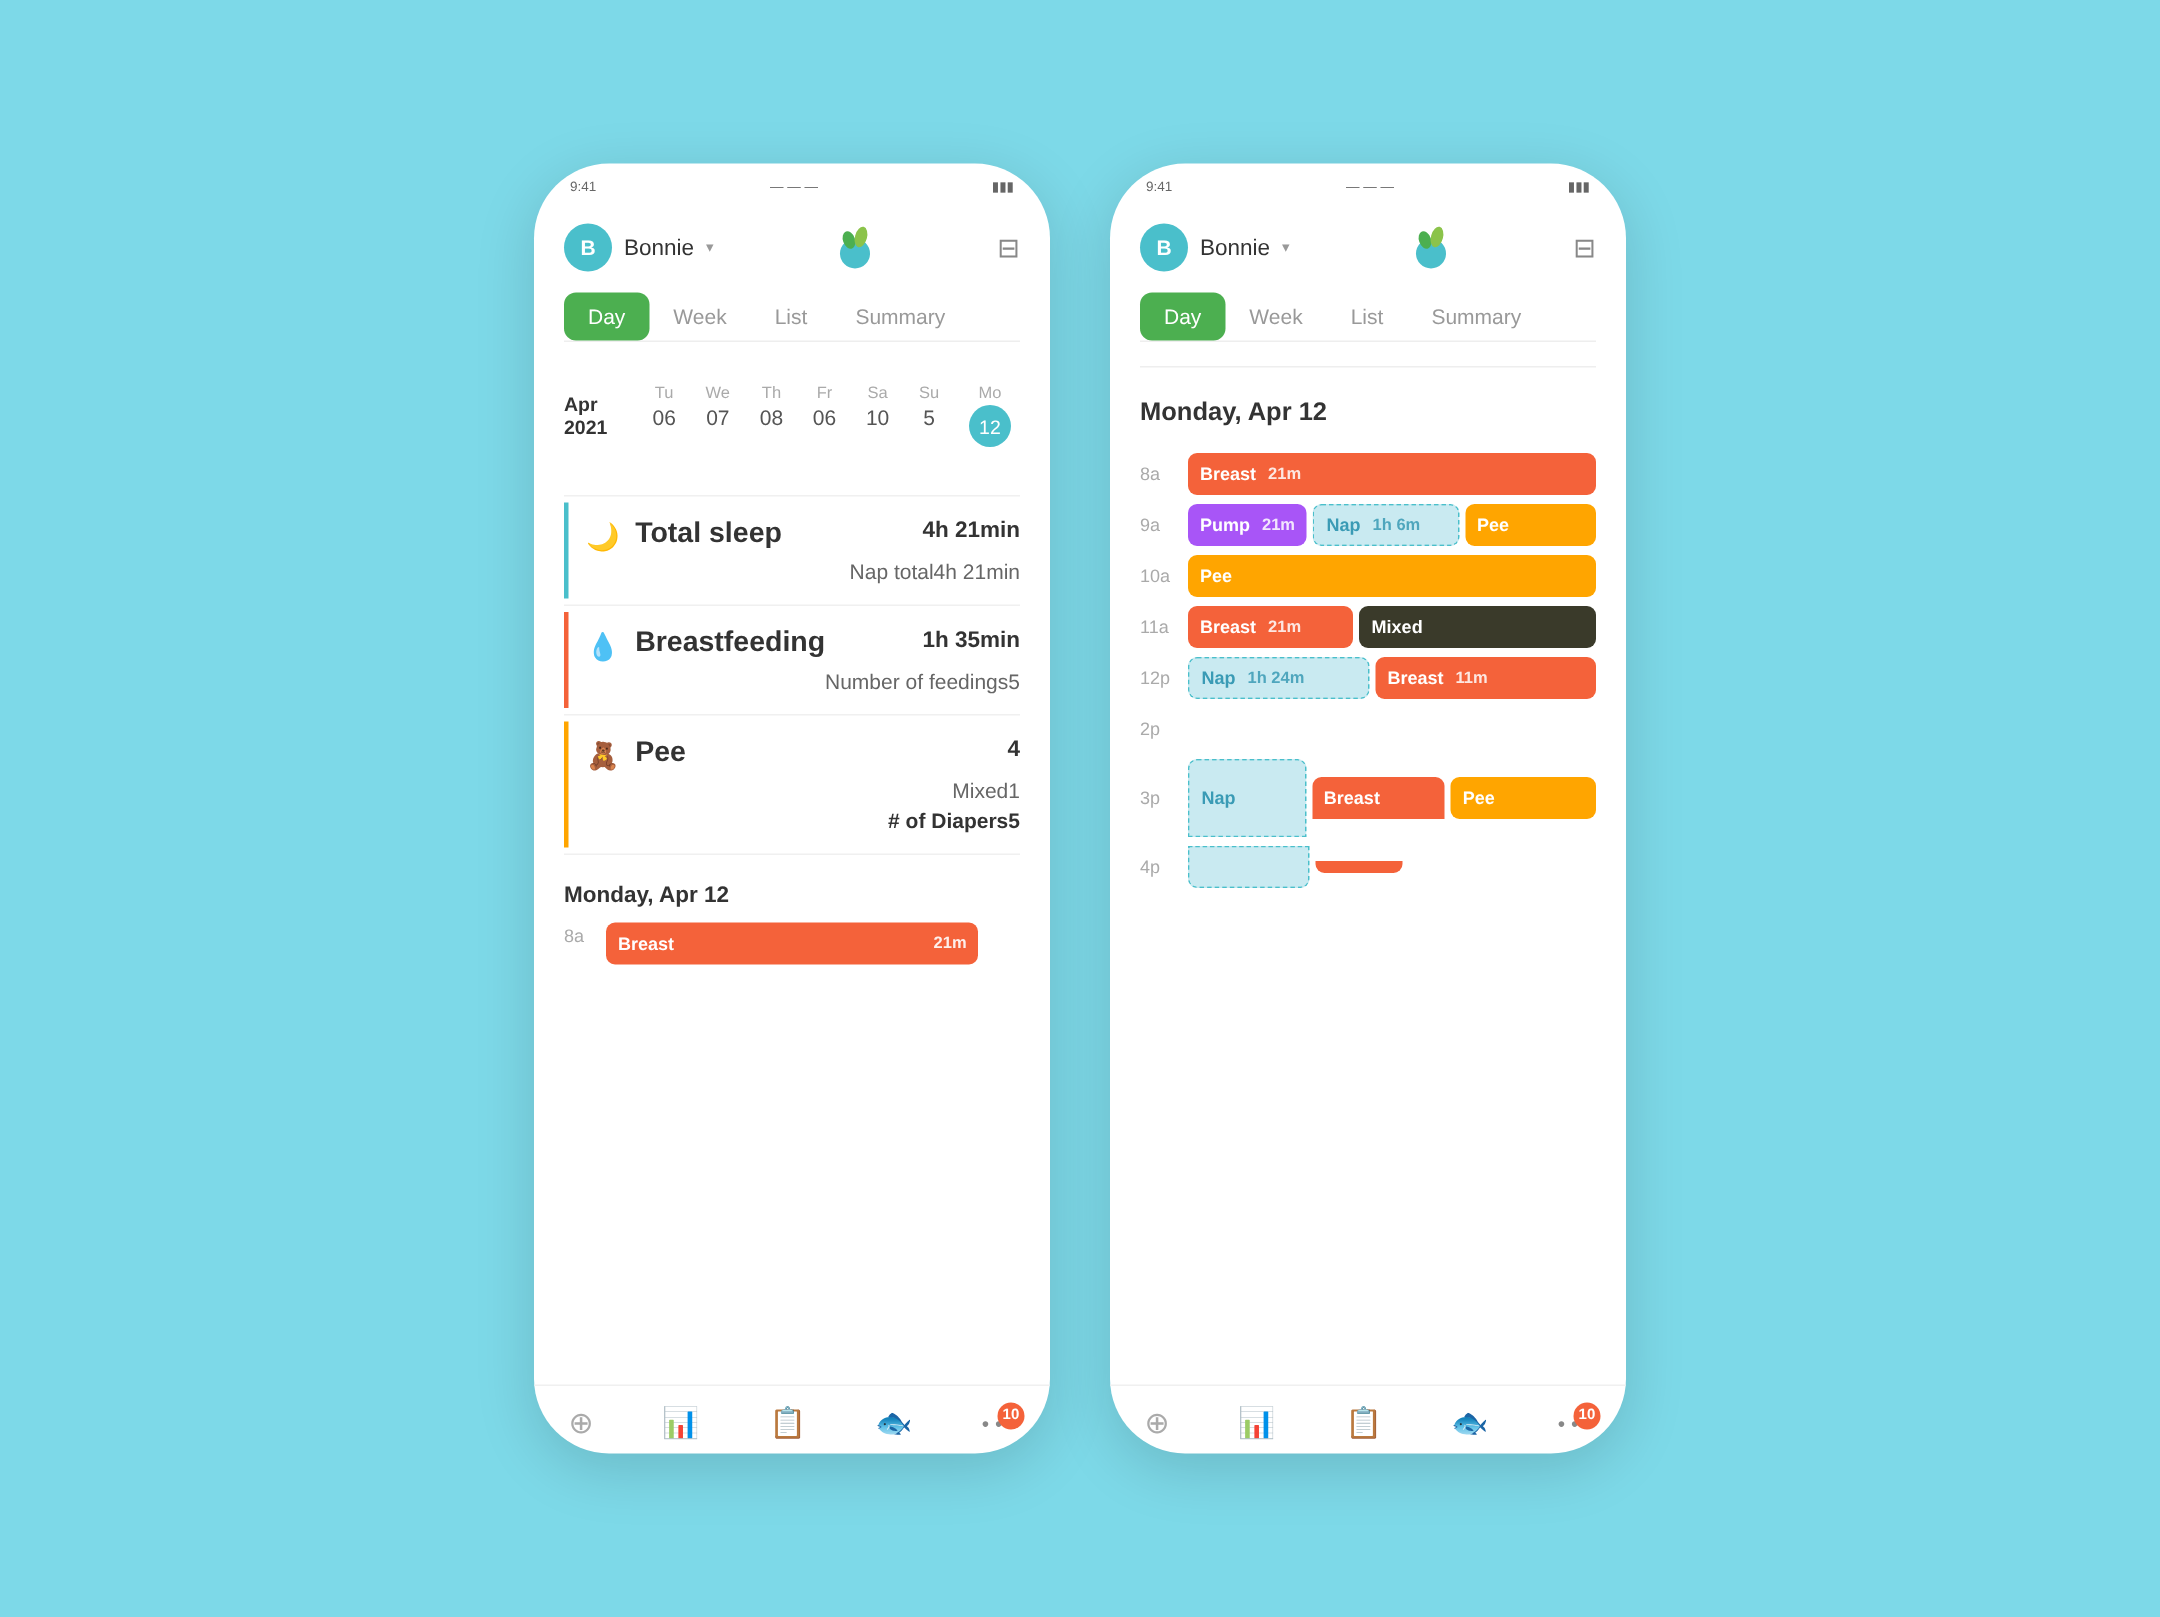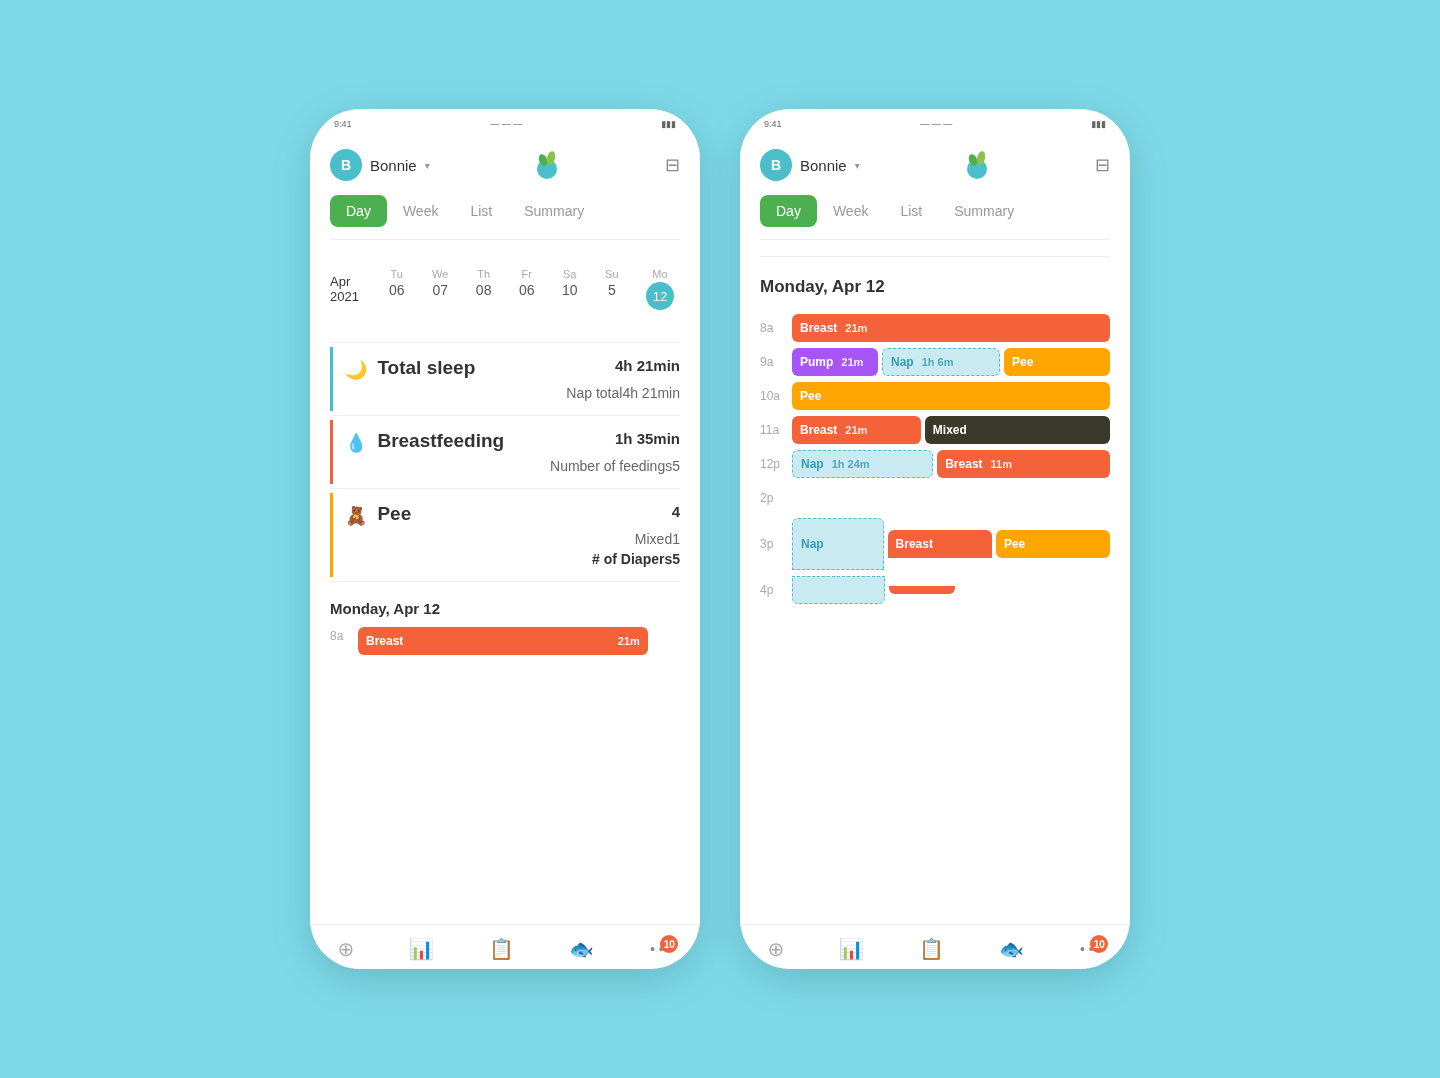--- a/index.html
+++ b/index.html
@@ -13,21 +13,21 @@
       padding: 20px;
     }
     .phones-container {
       display: flex;
       gap: 40px;
       align-items: center;
     }
     .phone {
       background: white;
       border-radius: 50px;
-      width: 390px;
+      width: 344px;
       min-height: 860px;
       box-shadow: 0 10px 40px rgba(0,0,0,0.15);
       overflow: hidden;
       position: relative;
       display: flex;
       flex-direction: column;
     }
     .phone-notch-area {
       height: 30px;
       display: flex;
@@ -80,21 +80,21 @@
     .settings-icon {
       color: #888;
       font-size: 18px;
     }
     
     .nav-tabs {
       display: flex;
       gap: 0;
       margin-bottom: 16px;
       border-bottom: 1px solid #eee;
-      padding-bottom: 12px;
+      padding-bottom: 0;
     }
     .nav-tab {
       padding: 8px 16px;
       font-size: 14px;
       color: #999;
       cursor: pointer;
       border-radius: 6px;
     }
     .nav-tab.active {
       background: #4CAF50;
@@ -103,21 +103,21 @@
     }
     
     .date-selector {
       display: flex;
       align-items: center;
       gap: 0;
       margin-bottom: 20px;
       padding: 8px 0;
     }
     .date-label {
-      font-weight: normal;
+      font-weight: bold;
       font-size: 13px;
       color: #333;
       min-width: 45px;
       margin-right: 8px;
     }
     .date-days {
       display: flex;
       gap: 0;
       flex: 1;
       justify-content: space-between;

